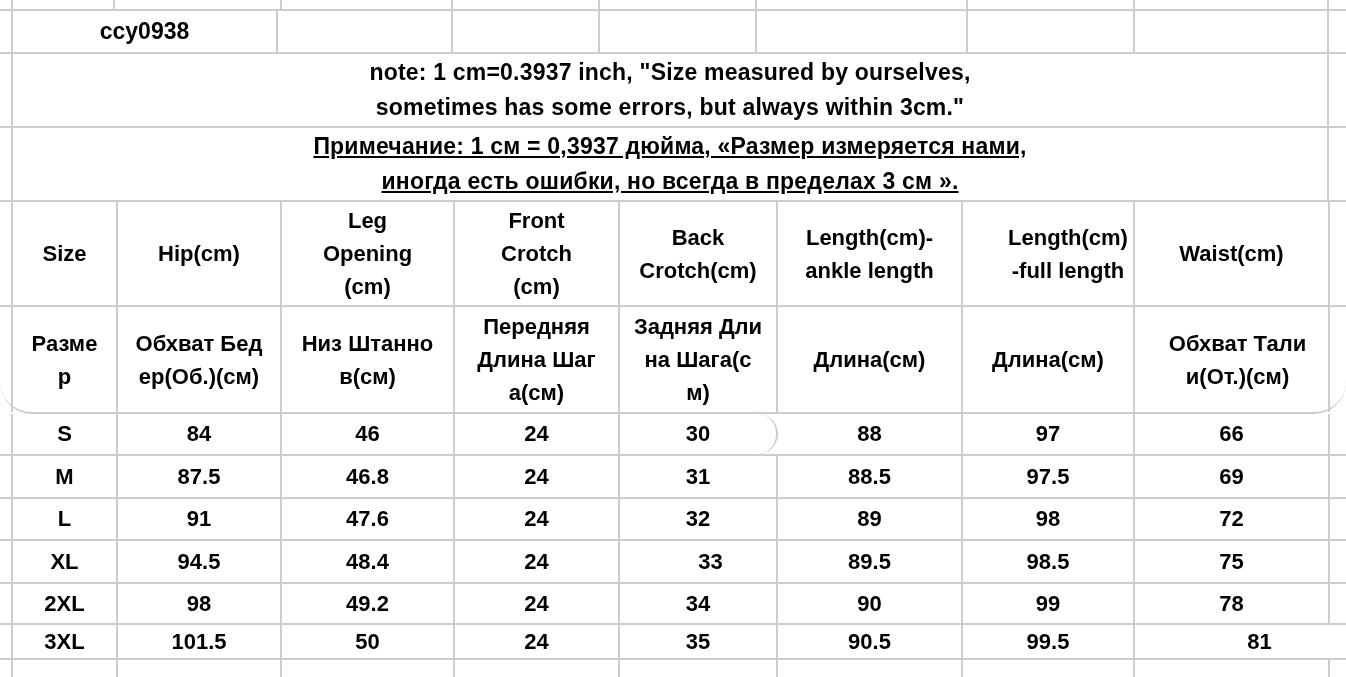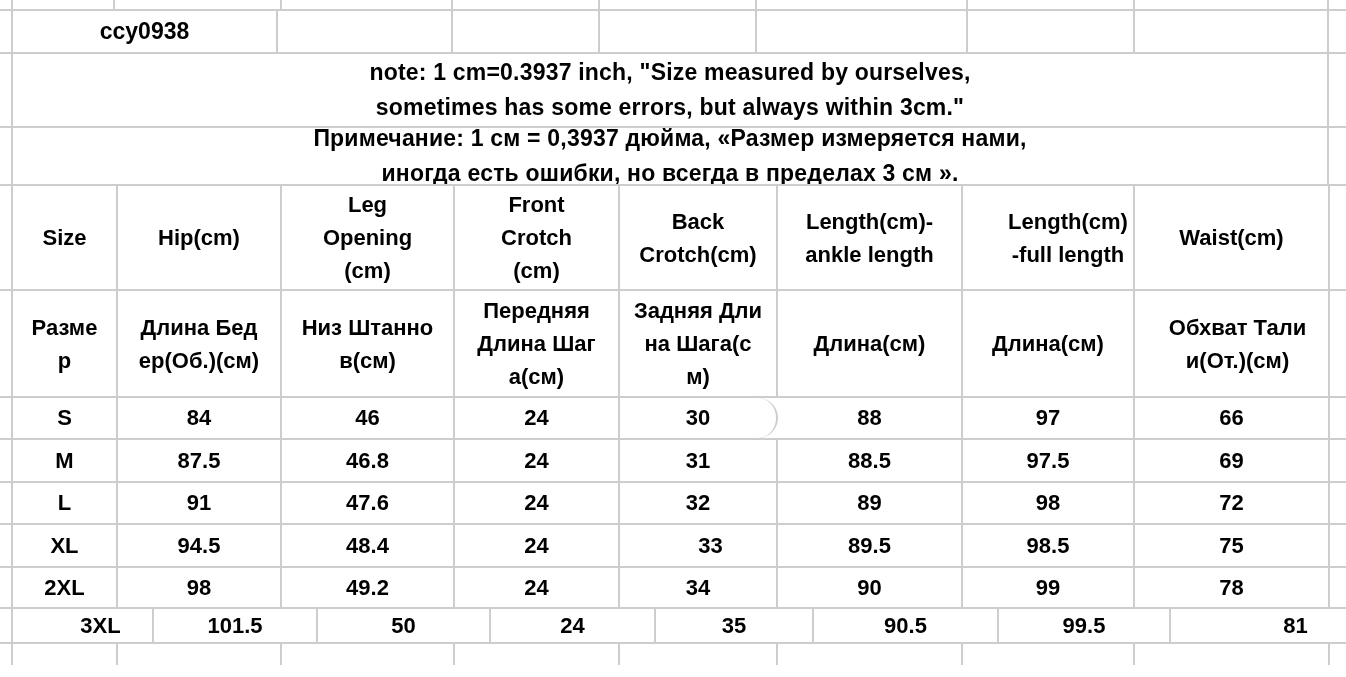--- a/index.html
+++ b/index.html
@@ -63,21 +63,21 @@
       <div class="c" style="width: 167px; flex: 0 0 167px;"></div>
       <div class="c" style="width: 194px; flex: 0 0 194px;"></div>
       <div class="c stub-r"></div>
     </div>
     <div class="row r-note" style="height: 74px;">
       <div class="c stub-l"></div>
       <div class="c" style="width: 1316px; flex: 0 0 1316px;">note: 1 cm=0.3937 inch, "Size measured by ourselves,
 sometimes has some errors, but always within 3cm."</div>
       <div class="c stub-r"></div>
     </div>
-    <div class="row r-note" style="height: 58px;">
+    <div class="row r-note" style="height: 74px; text-decoration: underline;">
       <div class="c stub-l"></div>
       <div class="c" style="width: 1316px; flex: 0 0 1316px;">Примечание: 1 см = 0,3937 дюйма, «Размер измеряется нами,
 иногда есть ошибки, но всегда в пределах 3 см ».</div>
       <div class="c stub-r"></div>
     </div>
     <div class="row r-head" style="height: 105px;">
       <div class="c stub-l"></div>
       <div class="c" style="width: 105px; flex: 0 0 105px;">Size</div>
       <div class="c" style="width: 164px; flex: 0 0 164px;">Hip(cm)</div>
       <div class="c" style="width: 173px; flex: 0 0 173px;">Leg
@@ -88,25 +88,25 @@
 (cm)</div>
       <div class="c" style="width: 158px; flex: 0 0 158px;">Back
 Crotch(cm)</div>
       <div class="c" style="width: 185px; flex: 0 0 185px;">Length(cm)-
 ankle length</div>
       <div class="c" style="width: 172px; flex: 0 0 172px; padding-left: 40px;">Length(cm)
 -full length</div>
       <div class="c" style="width: 195px; flex: 0 0 195px;">Waist(cm)</div>
       <div class="c stub-r"></div>
     </div>
-    <div class="row r-head" style="height: 107px;">
+    <div class="row r-head" style="height: 107px; border-radius: 32px;">
       <div class="c stub-l"></div>
       <div class="c" style="width: 105px; flex: 0 0 105px;">Разме
 р</div>
-      <div class="c" style="width: 164px; flex: 0 0 164px;">Длина Бед
+      <div class="c" style="width: 164px; flex: 0 0 164px;">Обхват Бед
 ер(Об.)(см)</div>
       <div class="c" style="width: 173px; flex: 0 0 173px;">Низ Штанно
 в(см)</div>
       <div class="c" style="width: 165px; flex: 0 0 165px;">Передняя
 Длина Шаг
 а(см)</div>
       <div class="c" style="width: 158px; flex: 0 0 158px;">Задняя Дли
 на Шага(с
 м)</div>
       <div class="c" style="width: 185px; flex: 0 0 185px;">Длина(см)</div>
@@ -170,21 +170,21 @@
       <div class="c" style="width: 173px; flex: 0 0 173px;">49.2</div>
       <div class="c" style="width: 165px; flex: 0 0 165px;">24</div>
       <div class="c" style="width: 158px; flex: 0 0 158px;">34</div>
       <div class="c" style="width: 185px; flex: 0 0 185px;">90</div>
       <div class="c" style="width: 172px; flex: 0 0 172px;">99</div>
       <div class="c" style="width: 195px; flex: 0 0 195px;">78</div>
       <div class="c stub-r"></div>
     </div>
     <div class="row r-data" style="height: 35px;">
       <div class="c stub-l"></div>
-      <div class="c" style="width: 105px; flex: 0 0 105px; margin-left: 36px;">3XL</div>
+      <div class="c" style="width: 105px; flex: 0 0 105px;">3XL</div>
       <div class="c" style="width: 164px; flex: 0 0 164px;">101.5</div>
       <div class="c" style="width: 173px; flex: 0 0 173px;">50</div>
       <div class="c" style="width: 165px; flex: 0 0 165px;">24</div>
       <div class="c" style="width: 158px; flex: 0 0 158px;">35</div>
       <div class="c" style="width: 185px; flex: 0 0 185px;">90.5</div>
       <div class="c" style="width: 172px; flex: 0 0 172px;">99.5</div>
       <div class="c" style="width: 195px; flex: 0 0 195px; margin-left: 28px;">81</div>
       <div class="c stub-r"></div>
     </div>
     <div class="row r-lower nb" style="height: 21px;">

